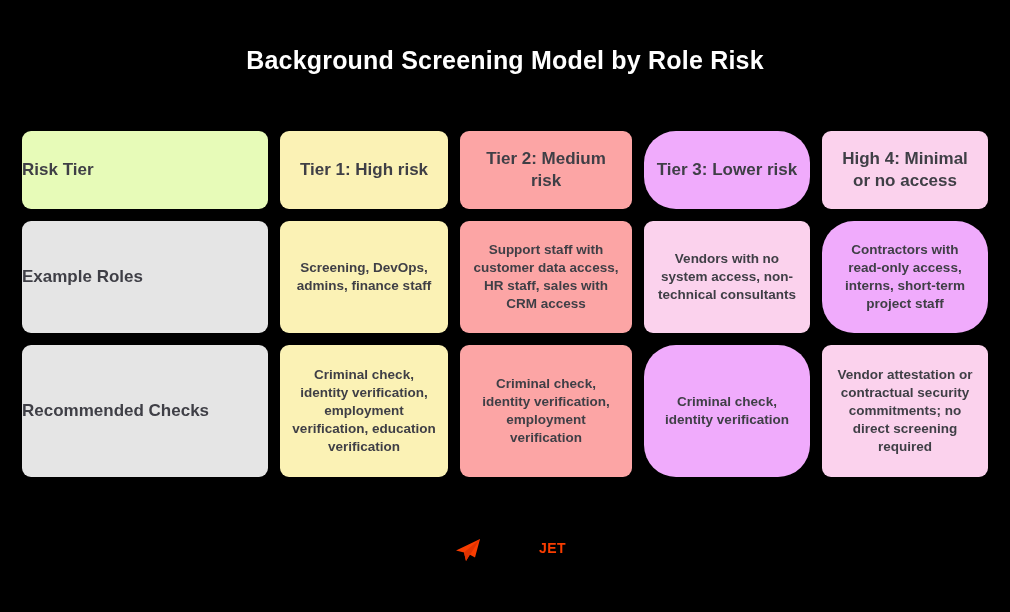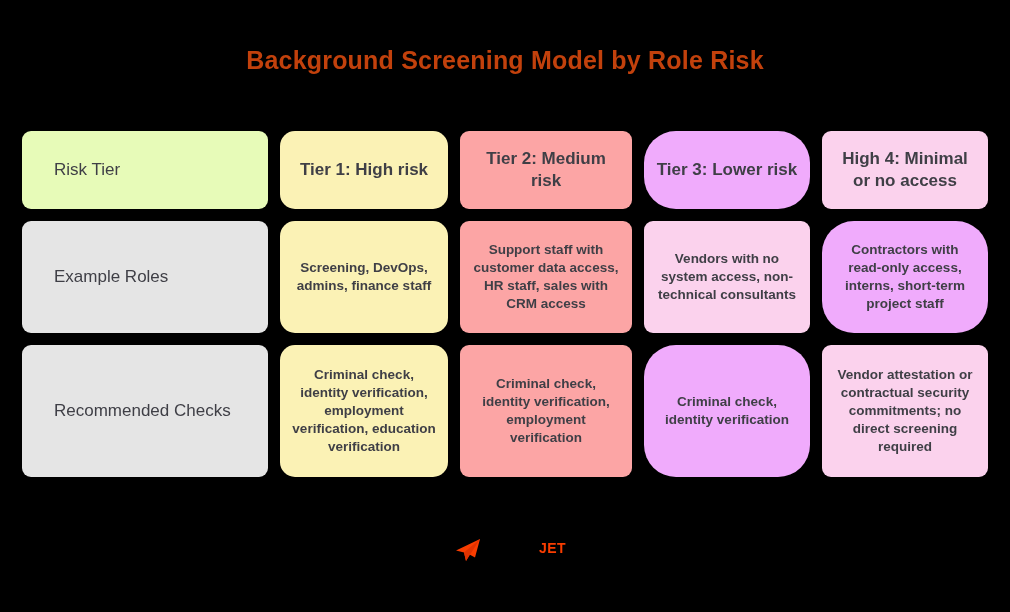--- a/index.html
+++ b/index.html
@@ -19,21 +19,21 @@
   
   .title {
     position: absolute;
     top: 46px;
     left: 0;
     width: 1010px;
     text-align: center;
     font-size: 25px;
     font-weight: bold;
     letter-spacing: 0.2px;
-    color: #c2410c;
+    color: #ffffff;
   }
 
   
   .matrix {
     position: absolute;
     left: 22px;
     top: 131px;
     width: 966px;
     display: flex;
     flex-direction: column;
@@ -49,33 +49,33 @@
     align-items: center;
     box-sizing: border-box;
     color: #3f3f46;
   }
 
   
   .cell.label {
     flex: 0 0 246px;
     width: 246px;
     justify-content: flex-start;
-    padding: 0 32px;
+    padding: 0 0;
     font-size: 17px;
-    font-weight: normal;
+    font-weight: bold;
     text-align: left;
   }
   
   .cell.data {
     justify-content: center;
     text-align: center;
     padding: 6px 12px;
     line-height: 1.32;
   }
-  .col-1 { flex: 0 0 168px; width: 168px; border-radius: 15px; }
+  .col-1 { flex: 0 0 168px; width: 168px; }
   .col-2 { flex: 0 0 172px; width: 172px; }
   .col-3 { flex: 0 0 166px; width: 166px; }
   .col-4 { flex: 0 0 166px; width: 166px; }
 
   
   .row-head .cell { height: 78px; }
   .row-roles .cell { height: 112px; }
   .row-checks .cell { height: 132px; }
 
   

